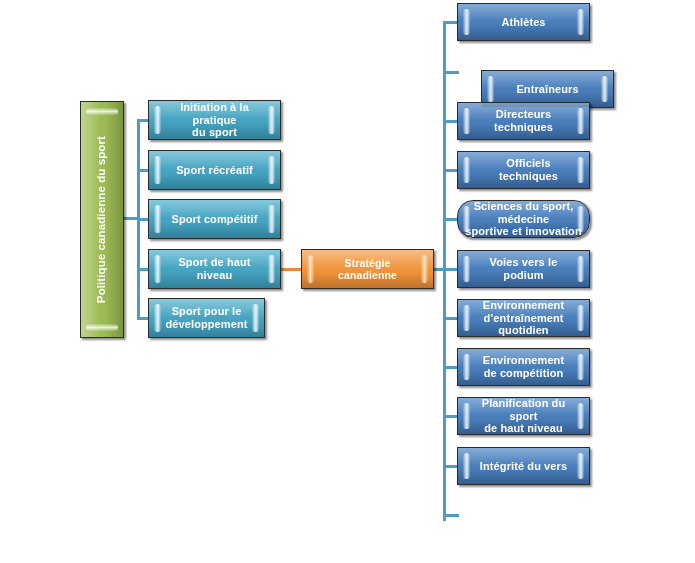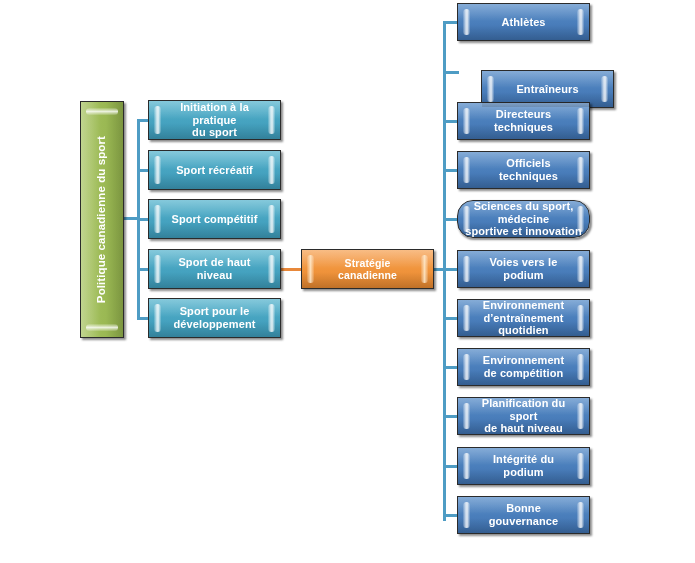--- a/index.html
+++ b/index.html
@@ -151,21 +151,21 @@
   </div>
 
   <div class="node teal" style="left:148px;top:249px;width:133px;height:40px;">
     <div class="sheen"></div>
     <div class="shade"></div>
     <div class="bevel-l"></div>
     <div class="bevel-r"></div>
     <div class="lbl">Sport de haut niveau</div>
   </div>
 
-  <div class="node teal" style="left:148px;top:298px;width:133px;height:40px;justify-content:center;">
+  <div class="node teal" style="left:148px;top:298px;width:117px;height:40px;justify-content:center;">
     <div class="sheen"></div>
     <div class="shade"></div>
     <div class="bevel-l"></div>
     <div class="bevel-r"></div>
     <div class="lbl">
       <span>Sport pour le</span><br>
       <span>développement</span>
     </div>
   </div>
 
@@ -261,24 +261,17 @@
       <span>Planification du sport</span><br>
       <span>de haut niveau</span>
     </div>
   </div>
 
   <div class="node blue" style="left:457px;top:447px;width:133px;height:38px;">
     <div class="sheen"></div>
     <div class="shade"></div>
     <div class="bevel-l"></div>
     <div class="bevel-r"></div>
-    <div class="lbl">Intégrité du podium</div>
-  </div>
-
-  <div class="node blue" style="left:457px;top:496px;width:133px;height:38px;">
-    <div class="sheen"></div>
-    <div class="shade"></div>
-    <div class="bevel-l"></div>
-    <div class="bevel-r"></div>
-    <div class="lbl">Bonne gouvernance</div>
-  </div>
+    <div class="lbl">Intégrité du vers</div>
+  </div>
+
 
 </div>
 
 </body></html>

